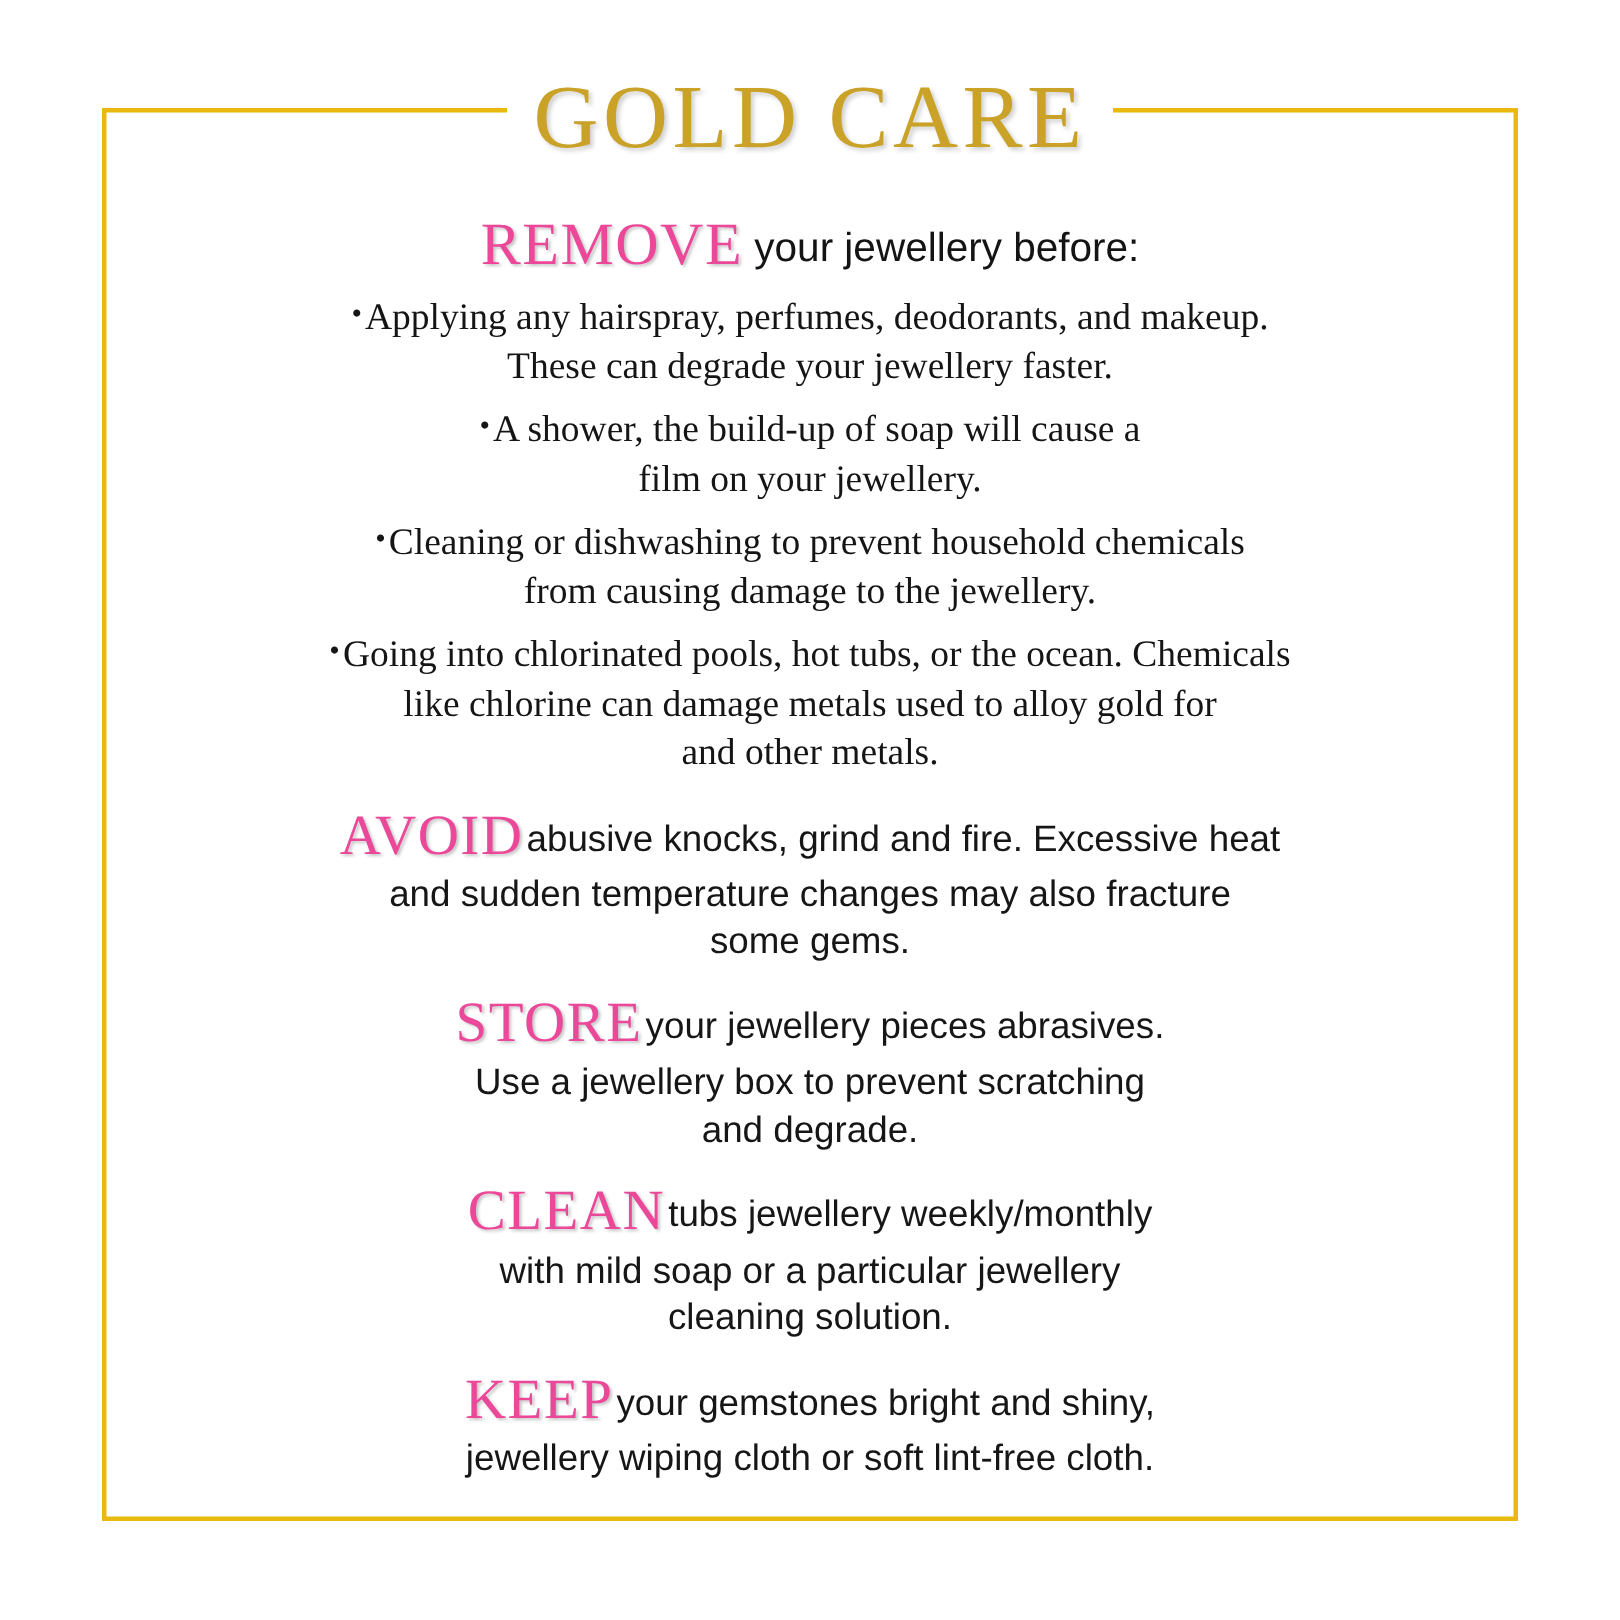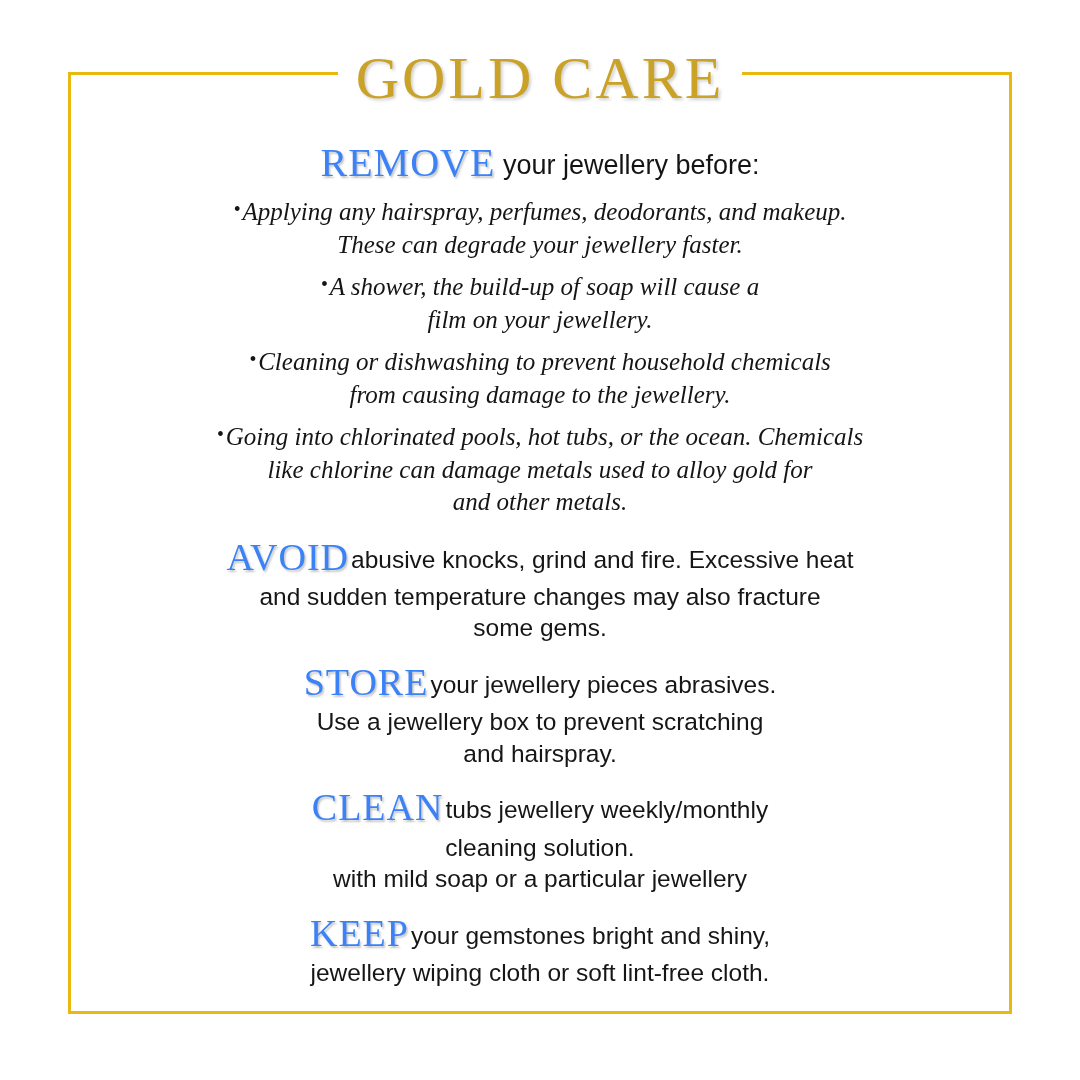--- a/index.html
+++ b/index.html
@@ -75,37 +75,36 @@
     font-family: "Liberation Sans", sans-serif;
     font-size: 27px;
     color: #141414;
     line-height: 1.25;
     margin-bottom: 8px;
   }
   .smallcaps {
     font-family: "Liberation Serif", serif;
     font-size: 40px;
     letter-spacing: 1px;
-    color: #3b82f6;
+    color: #ec4899;
     text-shadow: 1.5px 1.5px 2px rgba(140,140,140,0.5);
     vertical-align: -2px;
   }
 
   .bullet-list {
     margin: 6px 0 0 0;
     padding: 0;
     list-style: none;
     font-family: "Liberation Serif", serif;
     color: #151515;
     font-size: 25px;
     line-height: 1.3;
   }
   .bullet-list li {
     margin-bottom: 10px;
-    font-style: italic;
   }
   .bullet-list li .dot {
     font-size: 20px;
     vertical-align: 4px;
     margin-right: 2px;
   }
   .bullet-list li .line2 {
     display: block;
   }
 
@@ -164,27 +163,27 @@
 
     <div class="para">
       <span class="smallcaps">AVOID</span><span>abusive knocks, grind and fire. Excessive heat</span>
       <span class="body-line">and sudden temperature changes may also fracture</span>
       <span class="body-line">some gems.</span>
     </div>
 
     <div class="para">
       <span class="smallcaps">STORE</span><span>your jewellery pieces abrasives.</span>
       <span class="body-line">Use a jewellery box to prevent scratching</span>
-      <span class="body-line">and hairspray.</span>
+      <span class="body-line">and degrade.</span>
     </div>
 
     <div class="para">
       <span class="smallcaps">CLEAN</span><span>tubs jewellery weekly/monthly</span>
+      <span class="body-line">with mild soap or a particular jewellery</span>
       <span class="body-line">cleaning solution.</span>
-      <span class="body-line">with mild soap or a particular jewellery</span>
     </div>
 
     <div class="para">
       <span class="smallcaps">KEEP</span><span>your gemstones bright and shiny,</span>
       <span class="body-line">jewellery wiping cloth or soft lint-free cloth.</span>
     </div>
 
   </div>
 </div>
 

